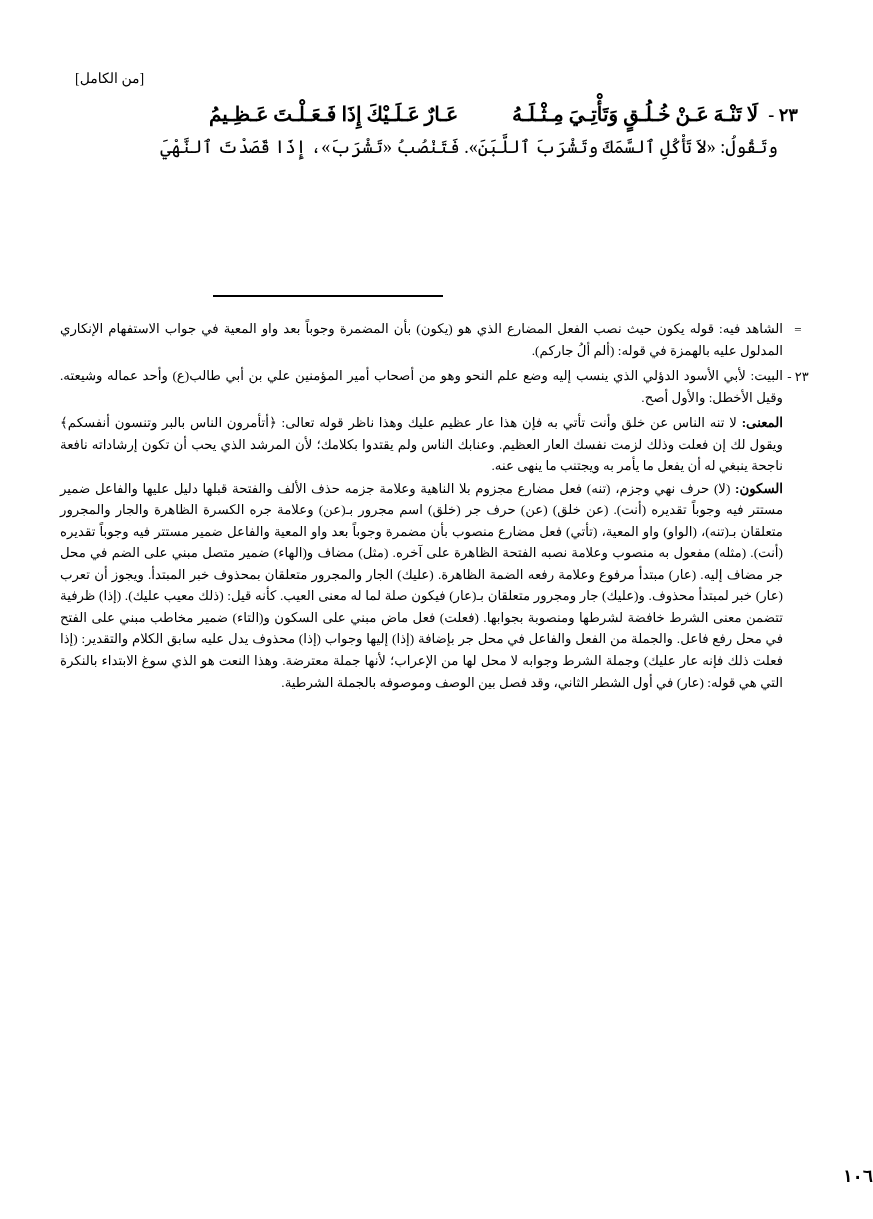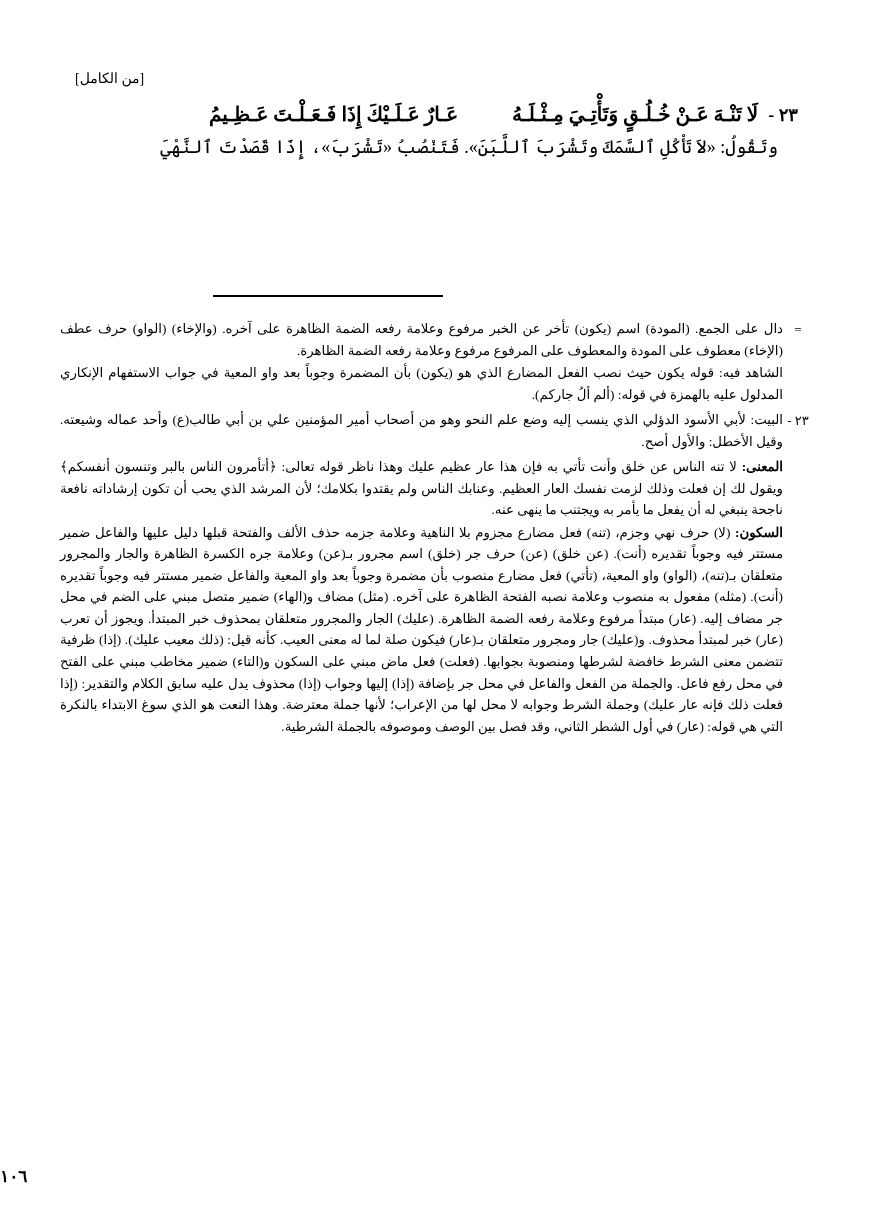--- a/index.html
+++ b/index.html
@@ -123,24 +123,25 @@
     font-weight: bold;
   }
   .gap-before { margin-top: 3px; }
 
   
   .page-number {
     position: absolute;
     bottom: 32px;
     left: 0;
     right: 0;
-    text-align: left;
+    text-align: right;
     font-size: 17px;
     font-weight: bold;
     letter-spacing: 1px;
+    font-family: Liberation Mono, monospace;
   }
 </style>
 </head>
 <body>
 
 <div class="page">
 
   <div class="head-area">
     <div class="meter-label">[من الكامل]</div>
     <div class="verse-line">
@@ -151,21 +152,20 @@
     <div class="prose-line">وتَقُولُ: «لاَ تَأْكُلِ ٱلسَّمَكَ وتَشْرَبَ ٱللَّبَنَ». فَتَنْصُبُ «تَشْرَبَ»، إِذَا قَصَدْتَ ٱلنَّهْيَ</div>
   </div>
 
   <div class="divider"></div>
 
   <div class="footnotes">
 
     <div class="fn-block">
       <div class="fn-marker">=</div>
       <div class="fn-body">
-        <p>دال على الجمع. (المودة) اسم (يكون) تأخر عن الخبر مرفوع وعلامة رفعه الضمة الظاهرة على آخره. (والإخاء) (الواو) حرف عطف (الإخاء) معطوف على المودة والمعطوف على المرفوع مرفوع وعلامة رفعه الضمة الظاهرة.</p>
         <p>الشاهد فيه: قوله يكون حيث نصب الفعل المضارع الذي هو (يكون) بأن المضمرة وجوباً بعد واو المعية في جواب الاستفهام الإنكاري المدلول عليه بالهمزة في قوله: (ألم ألُ جاركم).</p>
       </div>
     </div>
 
     <div class="fn-block gap-before">
       <div class="fn-marker">٢٣ -</div>
       <div class="fn-body">
         <p>البيت: لأبي الأسود الدؤلي الذي ينسب إليه وضع علم النحو وهو من أصحاب أمير المؤمنين علي بن أبي طالب(ع) وأحد عماله وشيعته. وقيل الأخطل: والأول أصح.</p>
       </div>
     </div>

